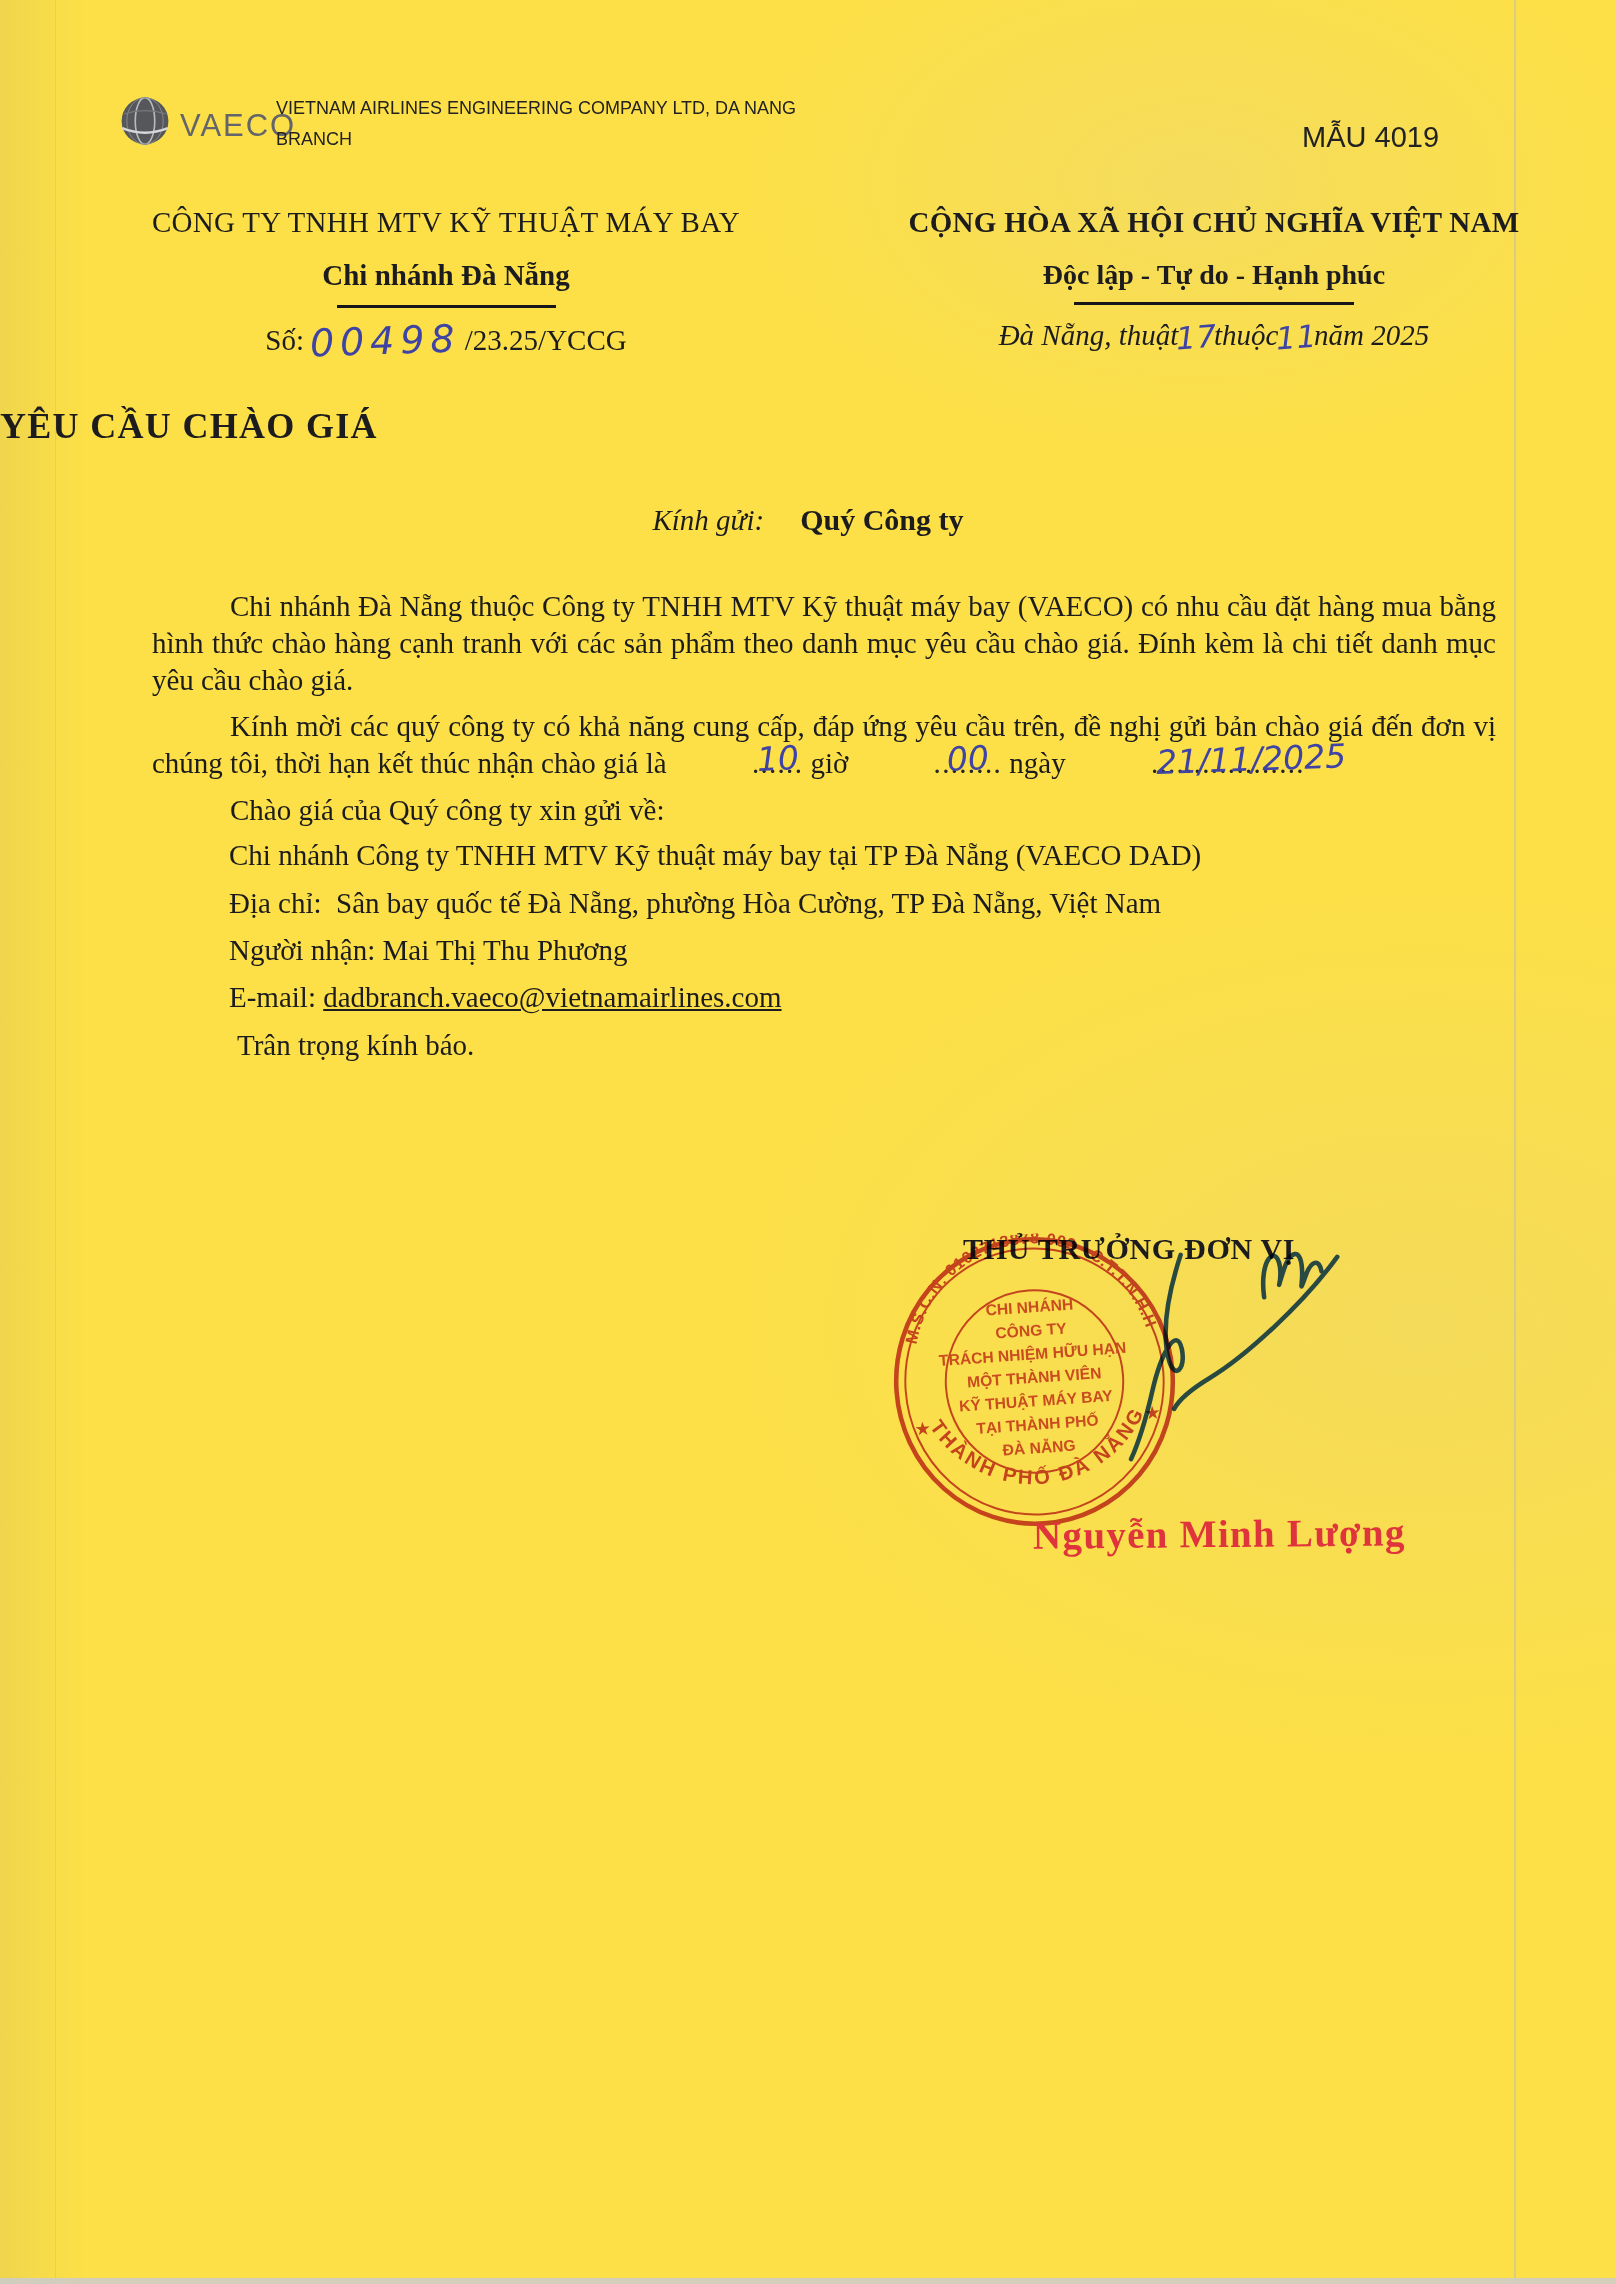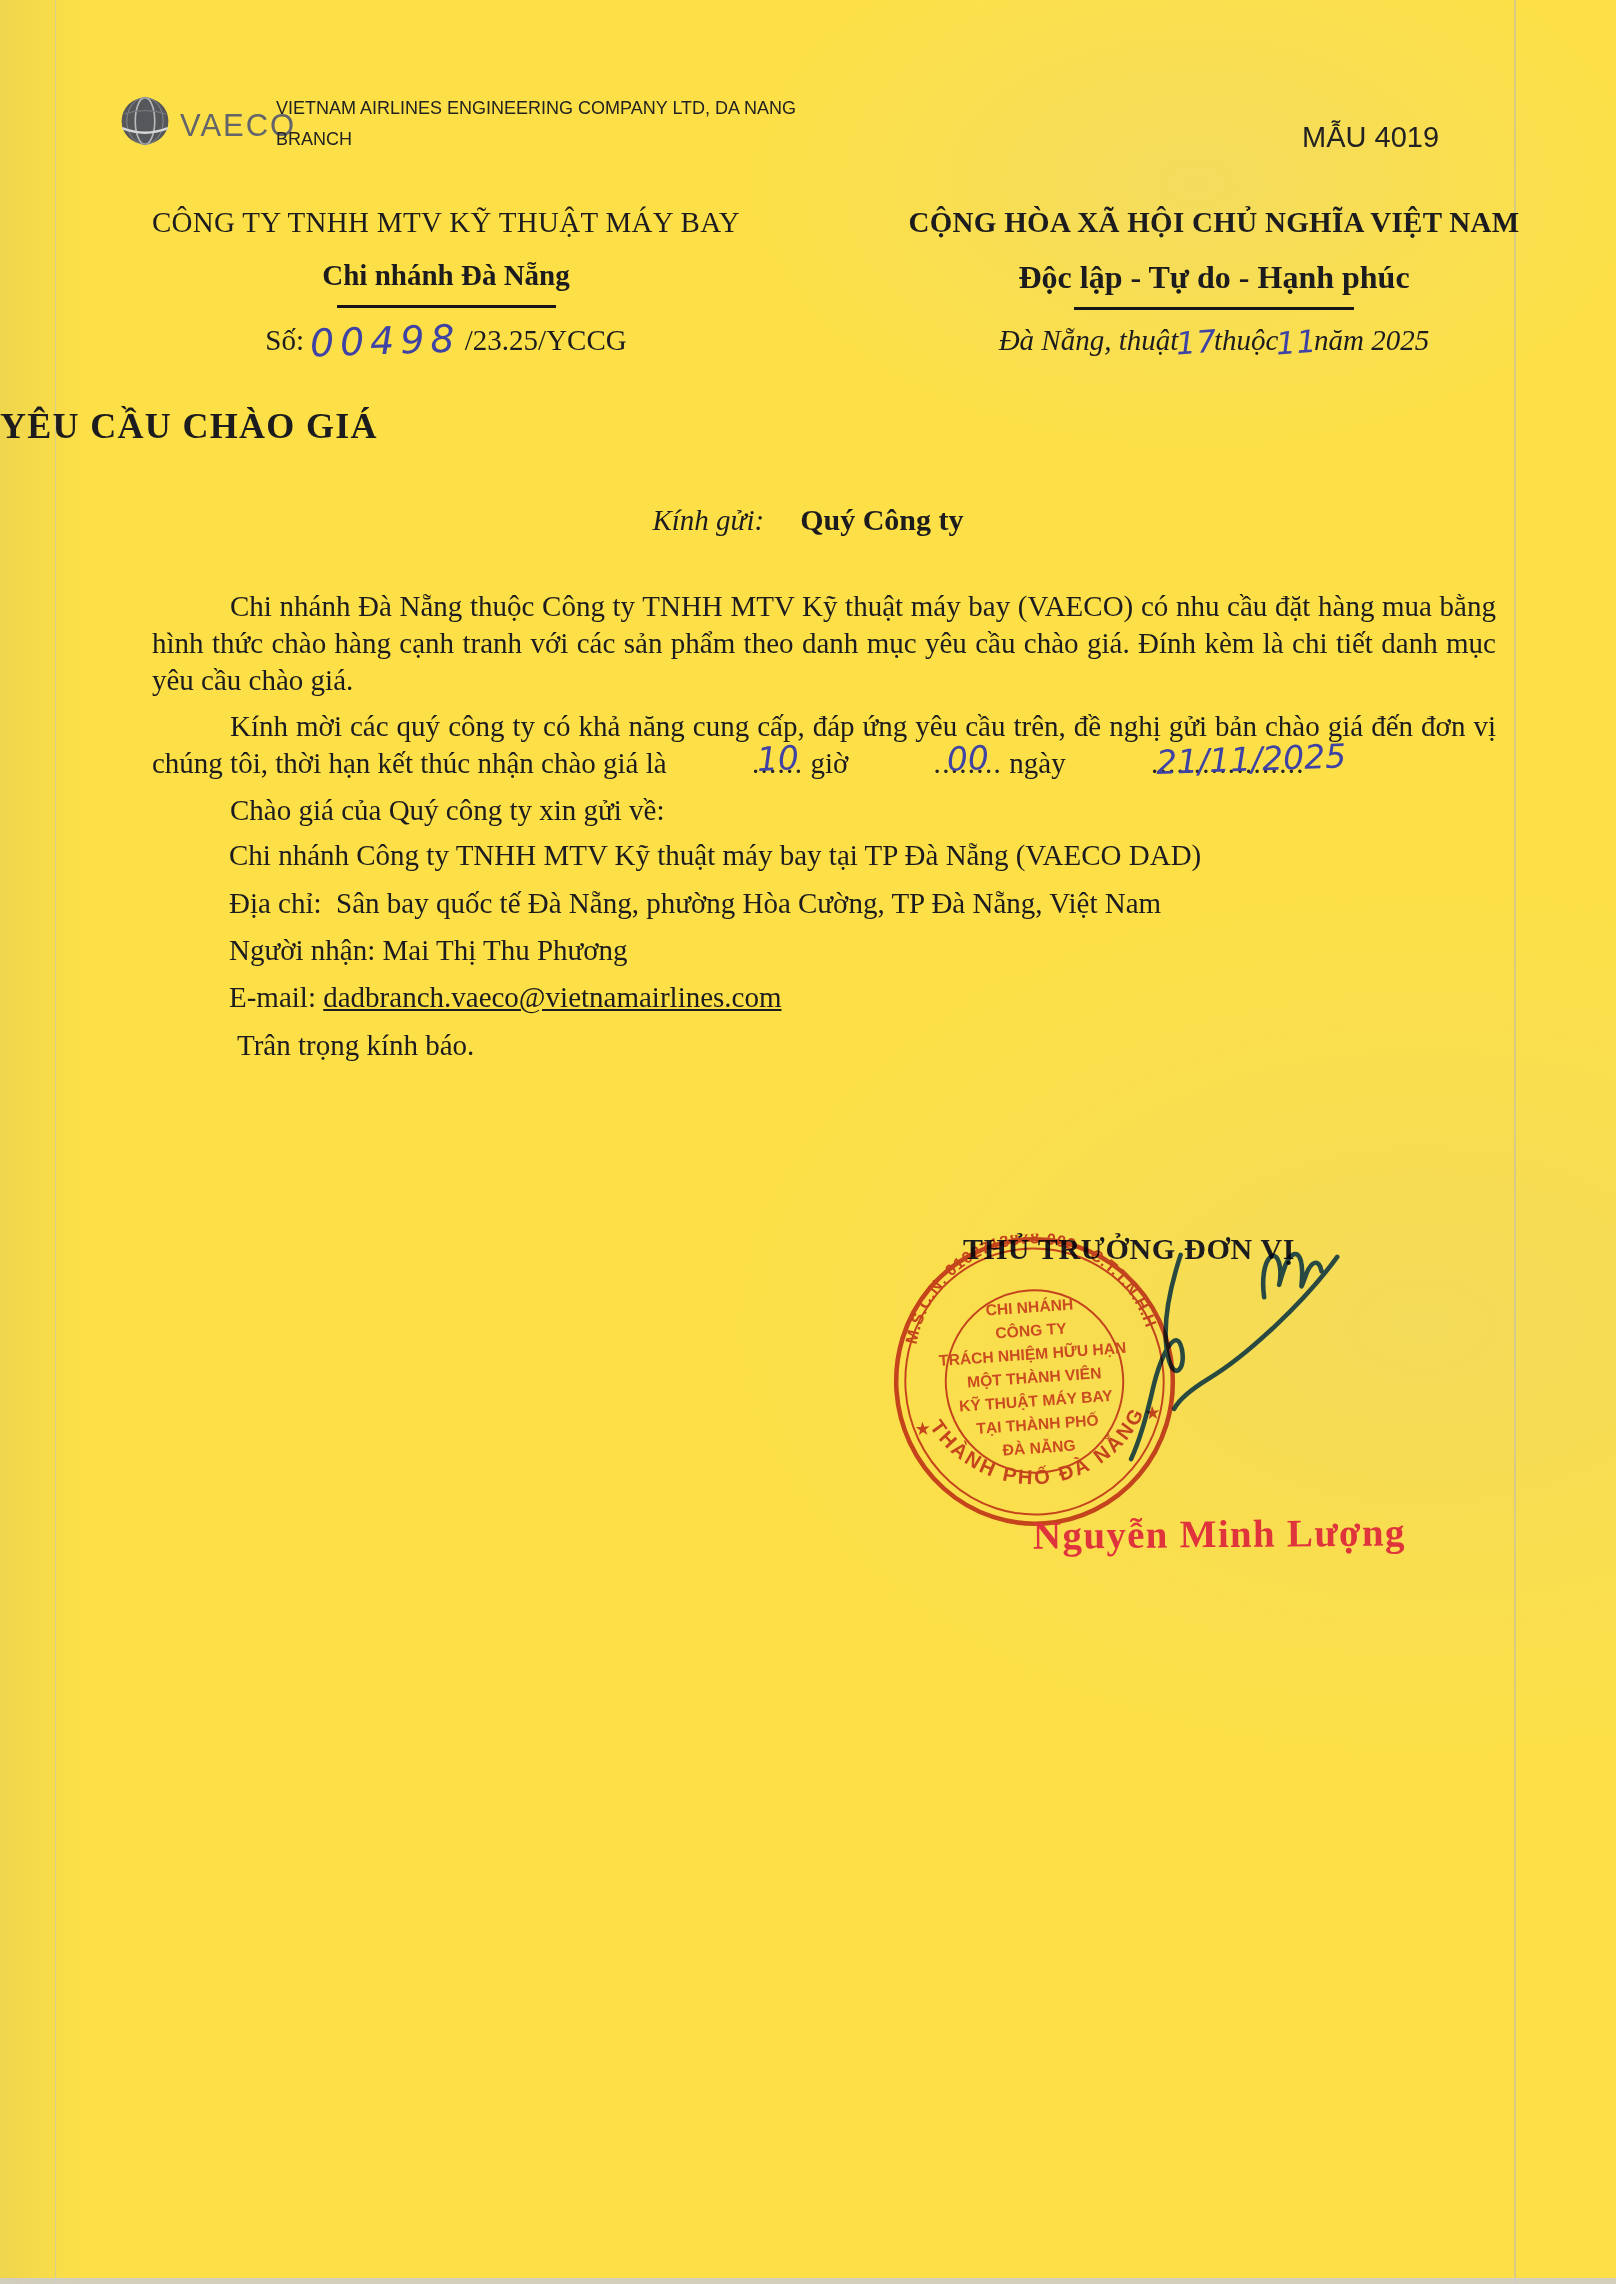--- a/index.html
+++ b/index.html
@@ -35,21 +35,21 @@
     font-family:"Liberation Sans",sans-serif;font-size:29px;color:#222;
   }
 
   
   .col{position:absolute;text-align:center;}
   .col-left{left:104px;top:206px;width:684px;}
   .col-right{left:872px;top:206px;width:684px;}
   .org-line{font-size:29px;letter-spacing:0.3px;}
   .bold{font-weight:bold;}
   .branch-line{font-size:29px;font-weight:bold;margin-top:19.5px;}
-  .motto-line{font-size:32px;font-weight:bold;margin-top:19.5px;}
+  .motto-line{font-size:28px;font-weight:bold;margin-top:19.5px;}
   .rule{height:3.3px;background:#15151a;margin:13px auto 0;}
   .rule-left{width:219px;}
   .rule-right{width:280px;margin-top:11px;}
   .so-line{margin-top:11.7px;font-size:29px;white-space:nowrap;}
   .date-line{margin-top:14.3px;font-size:29px;font-style:italic;white-space:nowrap;}
 
   
   .hand{
     font-family:"DejaVu Sans",sans-serif;font-style:italic;
     color:#3e43a4;

